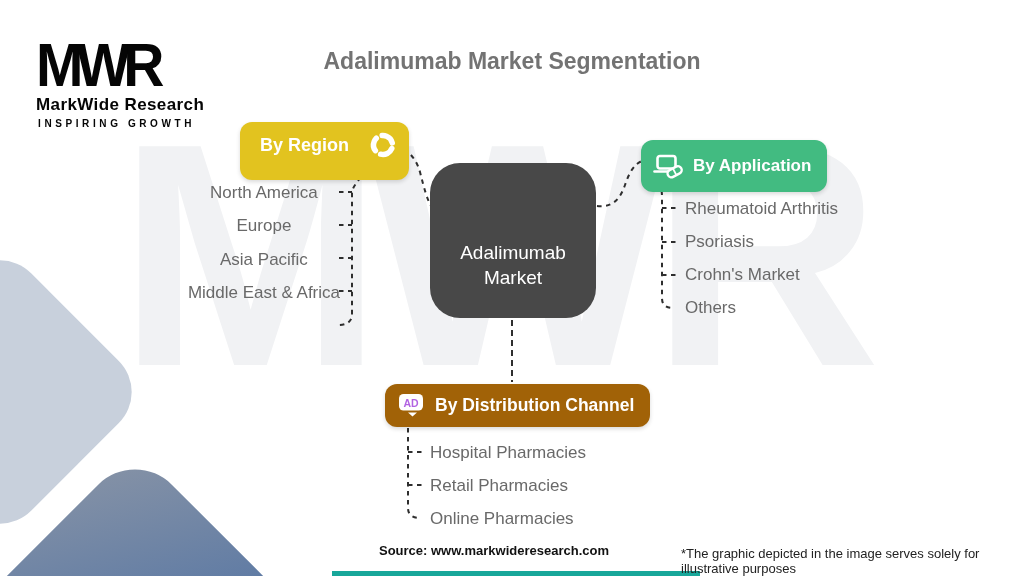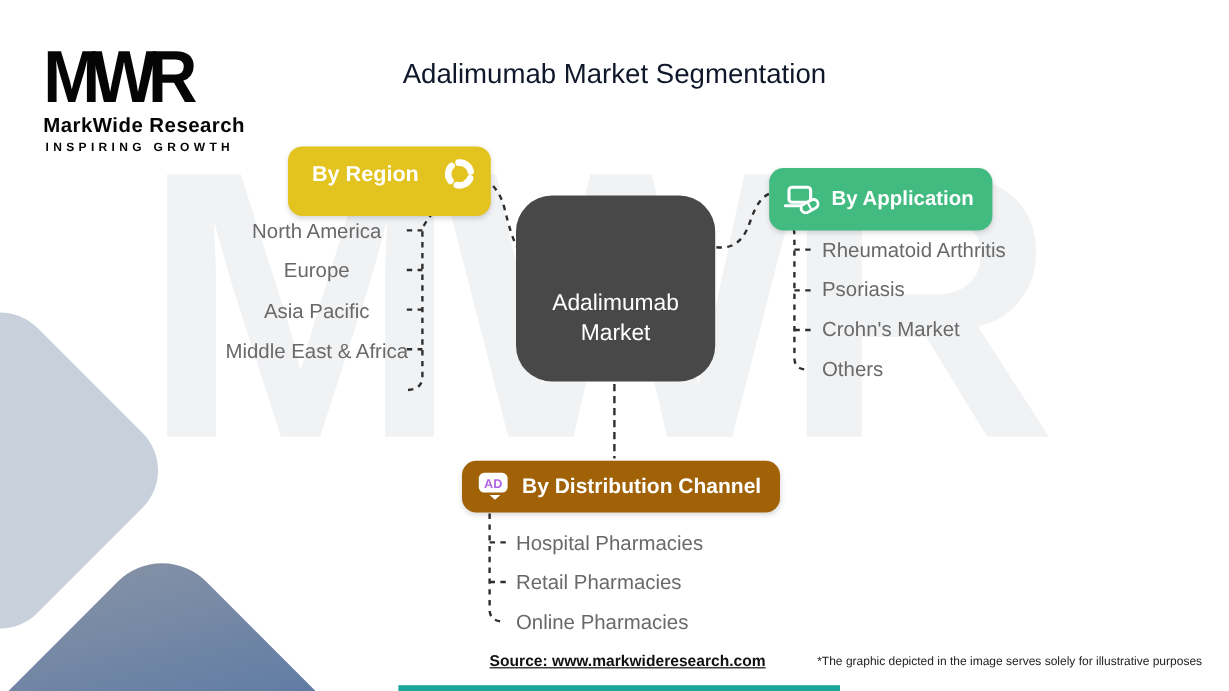--- a/index.html
+++ b/index.html
@@ -30,21 +30,21 @@
   
   .logo { position:absolute; left:36px; top:34px; z-index:2; color:#050505; }
   .logo-acronym {
     font-size:57px; font-weight:900; letter-spacing:-7px; line-height:1;
     transform:scaleY(1.08); transform-origin:left top; white-space:nowrap;
   }
   .logo-name { font-size:17px; font-weight:800; letter-spacing:0.4px; margin-top:4px; }
   .logo-tagline { font-size:10px; font-weight:700; letter-spacing:3.6px; margin-top:3px; margin-left:2px; }
   .title {
     position:absolute; left:0; right:0; top:48px; z-index:2;
-    text-align:center; font-size:23px; font-weight:400; color:#0f172a;
+    text-align:center; font-size:23px; font-weight:700; color:#737373;
   }
   
   .connectors { position:absolute; left:0; top:0; z-index:1; pointer-events:none; }
   
   .center-box {
     position:absolute; left:430px; top:163px; width:166px; height:155px;
     background:#484848; border-radius:30px; z-index:2;
     display:flex; align-items:flex-end; justify-content:center;
   }
   .center-box .label {
@@ -71,26 +71,26 @@
   }
   .badge .icon { display:flex; align-items:center; }
   
   .list { position:absolute; z-index:2; color:#696969; font-size:17px; }
   .list .item { height:33.3px; line-height:33.3px; white-space:nowrap; }
   .list-left  { right:684px; top:176px; text-align:center; }
   .list-right { left:685px;  top:191.5px; }
   .list-bottom{ left:430px;  top:435.5px; }
   
   .source {
-    position:absolute; left:408px; top:543px; z-index:2;
-    font-size:13px; font-weight:700; color:#111111;text-decoration:underline;
+    position:absolute; left:379px; top:543px; z-index:2;
+    font-size:13px; font-weight:700; color:#111111;
   }
   .disclaimer {
     position:absolute; left:681px; top:546px; z-index:2;
-    font-size:10px; color:#222222;
+    font-size:13px; color:#222222;
   }
 </style>
 </head>
 <body>
 
 <div class="canvas">
 
   <div class="watermark">MWR</div>
   <div class="shape shape-light"></div>
   <div class="shape shape-dark"></div>

